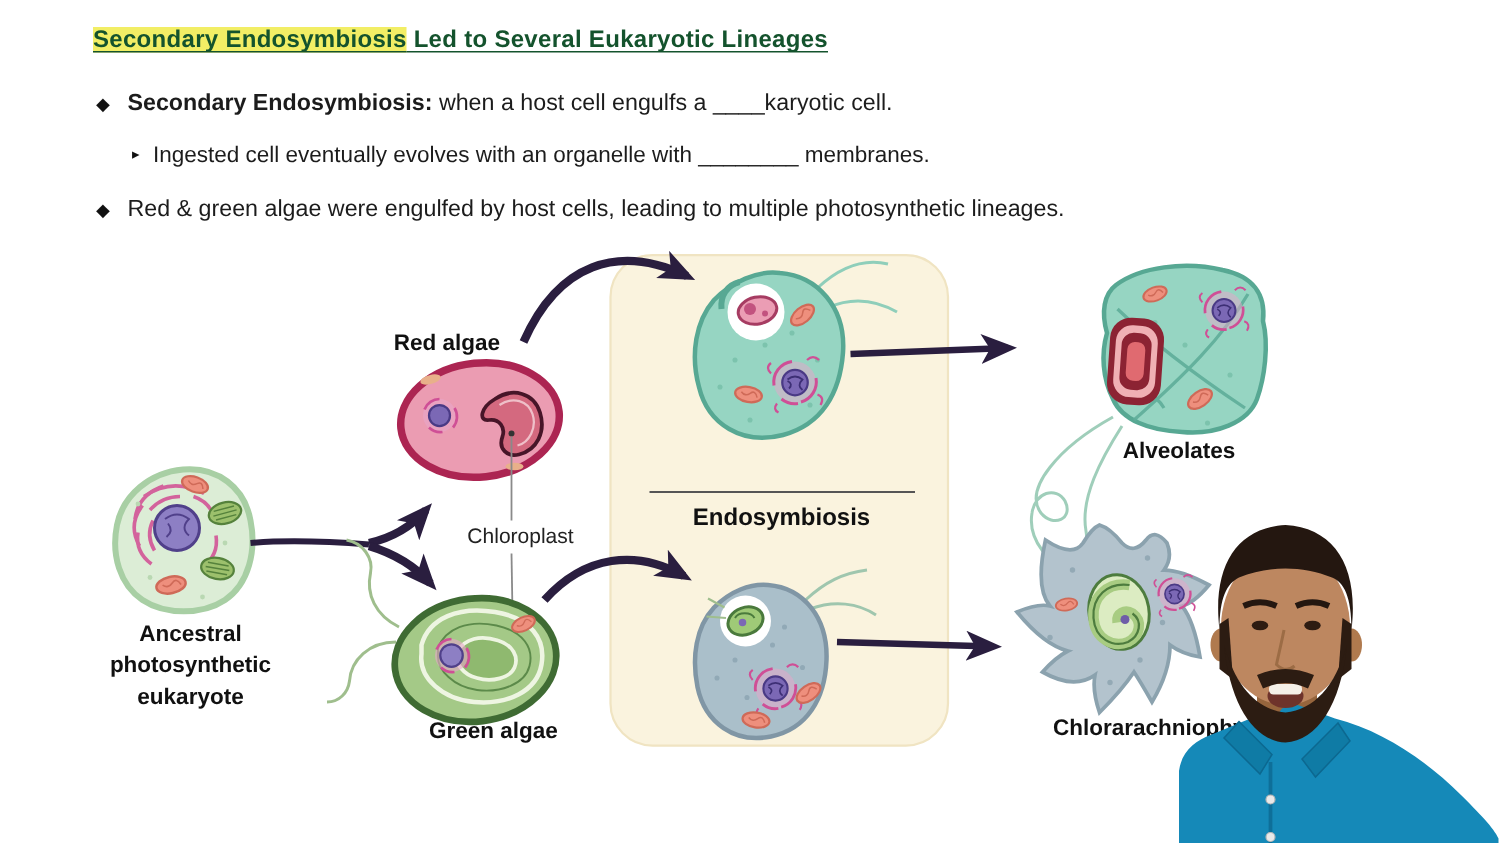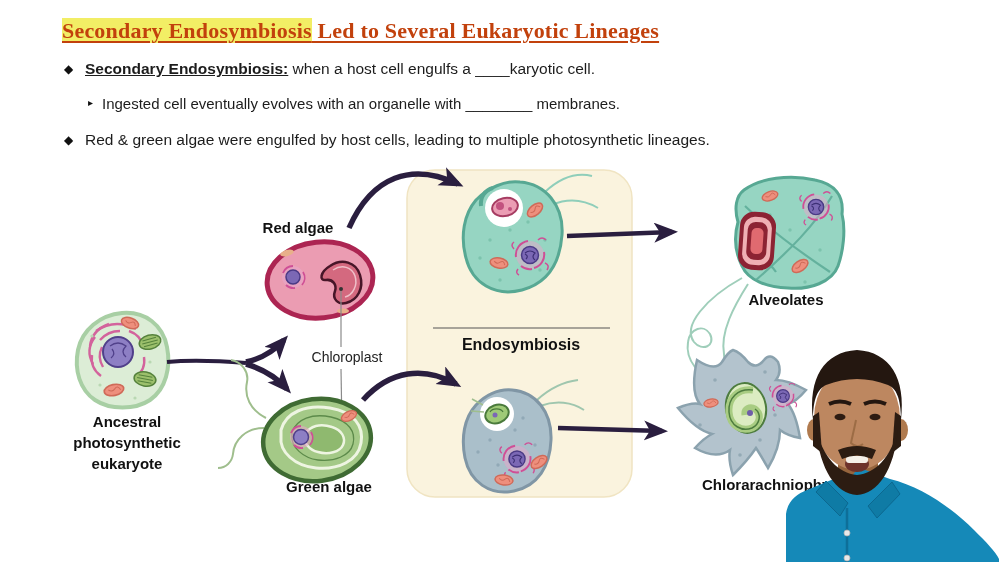--- a/index.html
+++ b/index.html
@@ -2,33 +2,32 @@
 <html><head>
 <meta charset="utf-8">
 <style>
   html,body{margin:0;padding:0;}
   body{
     width:1000px;height:562px;position:relative;background:#ffffff;
     font-family:"Liberation Sans",sans-serif;overflow:hidden;
   }
   .slide-title{
     position:absolute;left:62px;top:18px;
-    font-size:22px;font-weight:bold;color:#c2410c;
+    font-size:16px;font-weight:bold;color:#14532d;
     text-decoration:underline;text-underline-offset:3px;letter-spacing:.2px;
     white-space:nowrap;
-    font-family:Liberation Serif, serif;
   }
   .hl{background:#f2ee65;}
   .bullet{position:absolute;display:flex;color:#1c1c1c;font-size:15.5px;white-space:nowrap;}
   .bullet .marker{width:21px;flex:0 0 21px;font-size:12px;padding-top:2px;color:#111;}
   .b1{left:64px;top:60px;}
   .b2{left:88px;top:95px;font-size:15px;}
   .b2 .marker{width:14px;flex:0 0 14px;font-size:10px;padding-top:2px;}
   .b3{left:64px;top:131px;}
-  .btext b{font-weight:bold;text-decoration:underline;}
+  .btext b{font-weight:bold;}
   svg{position:absolute;left:0;top:0;}
   .lbl{font-family:"Liberation Sans",sans-serif;font-weight:bold;font-size:15px;fill:#111;text-anchor:middle;}
   .lbl-reg{font-family:"Liberation Sans",sans-serif;font-weight:normal;font-size:14px;fill:#222;text-anchor:middle;}
   .lbl-big{font-family:"Liberation Sans",sans-serif;font-weight:bold;font-size:16px;fill:#111;text-anchor:middle;}
   .lbl-start{text-anchor:start;}
 </style>
 </head>
 <body>
 
 <div class="slide-title"><span class="hl">Secondary Endosymbiosis</span><span> Led to Several Eukaryotic Lineages</span></div>

